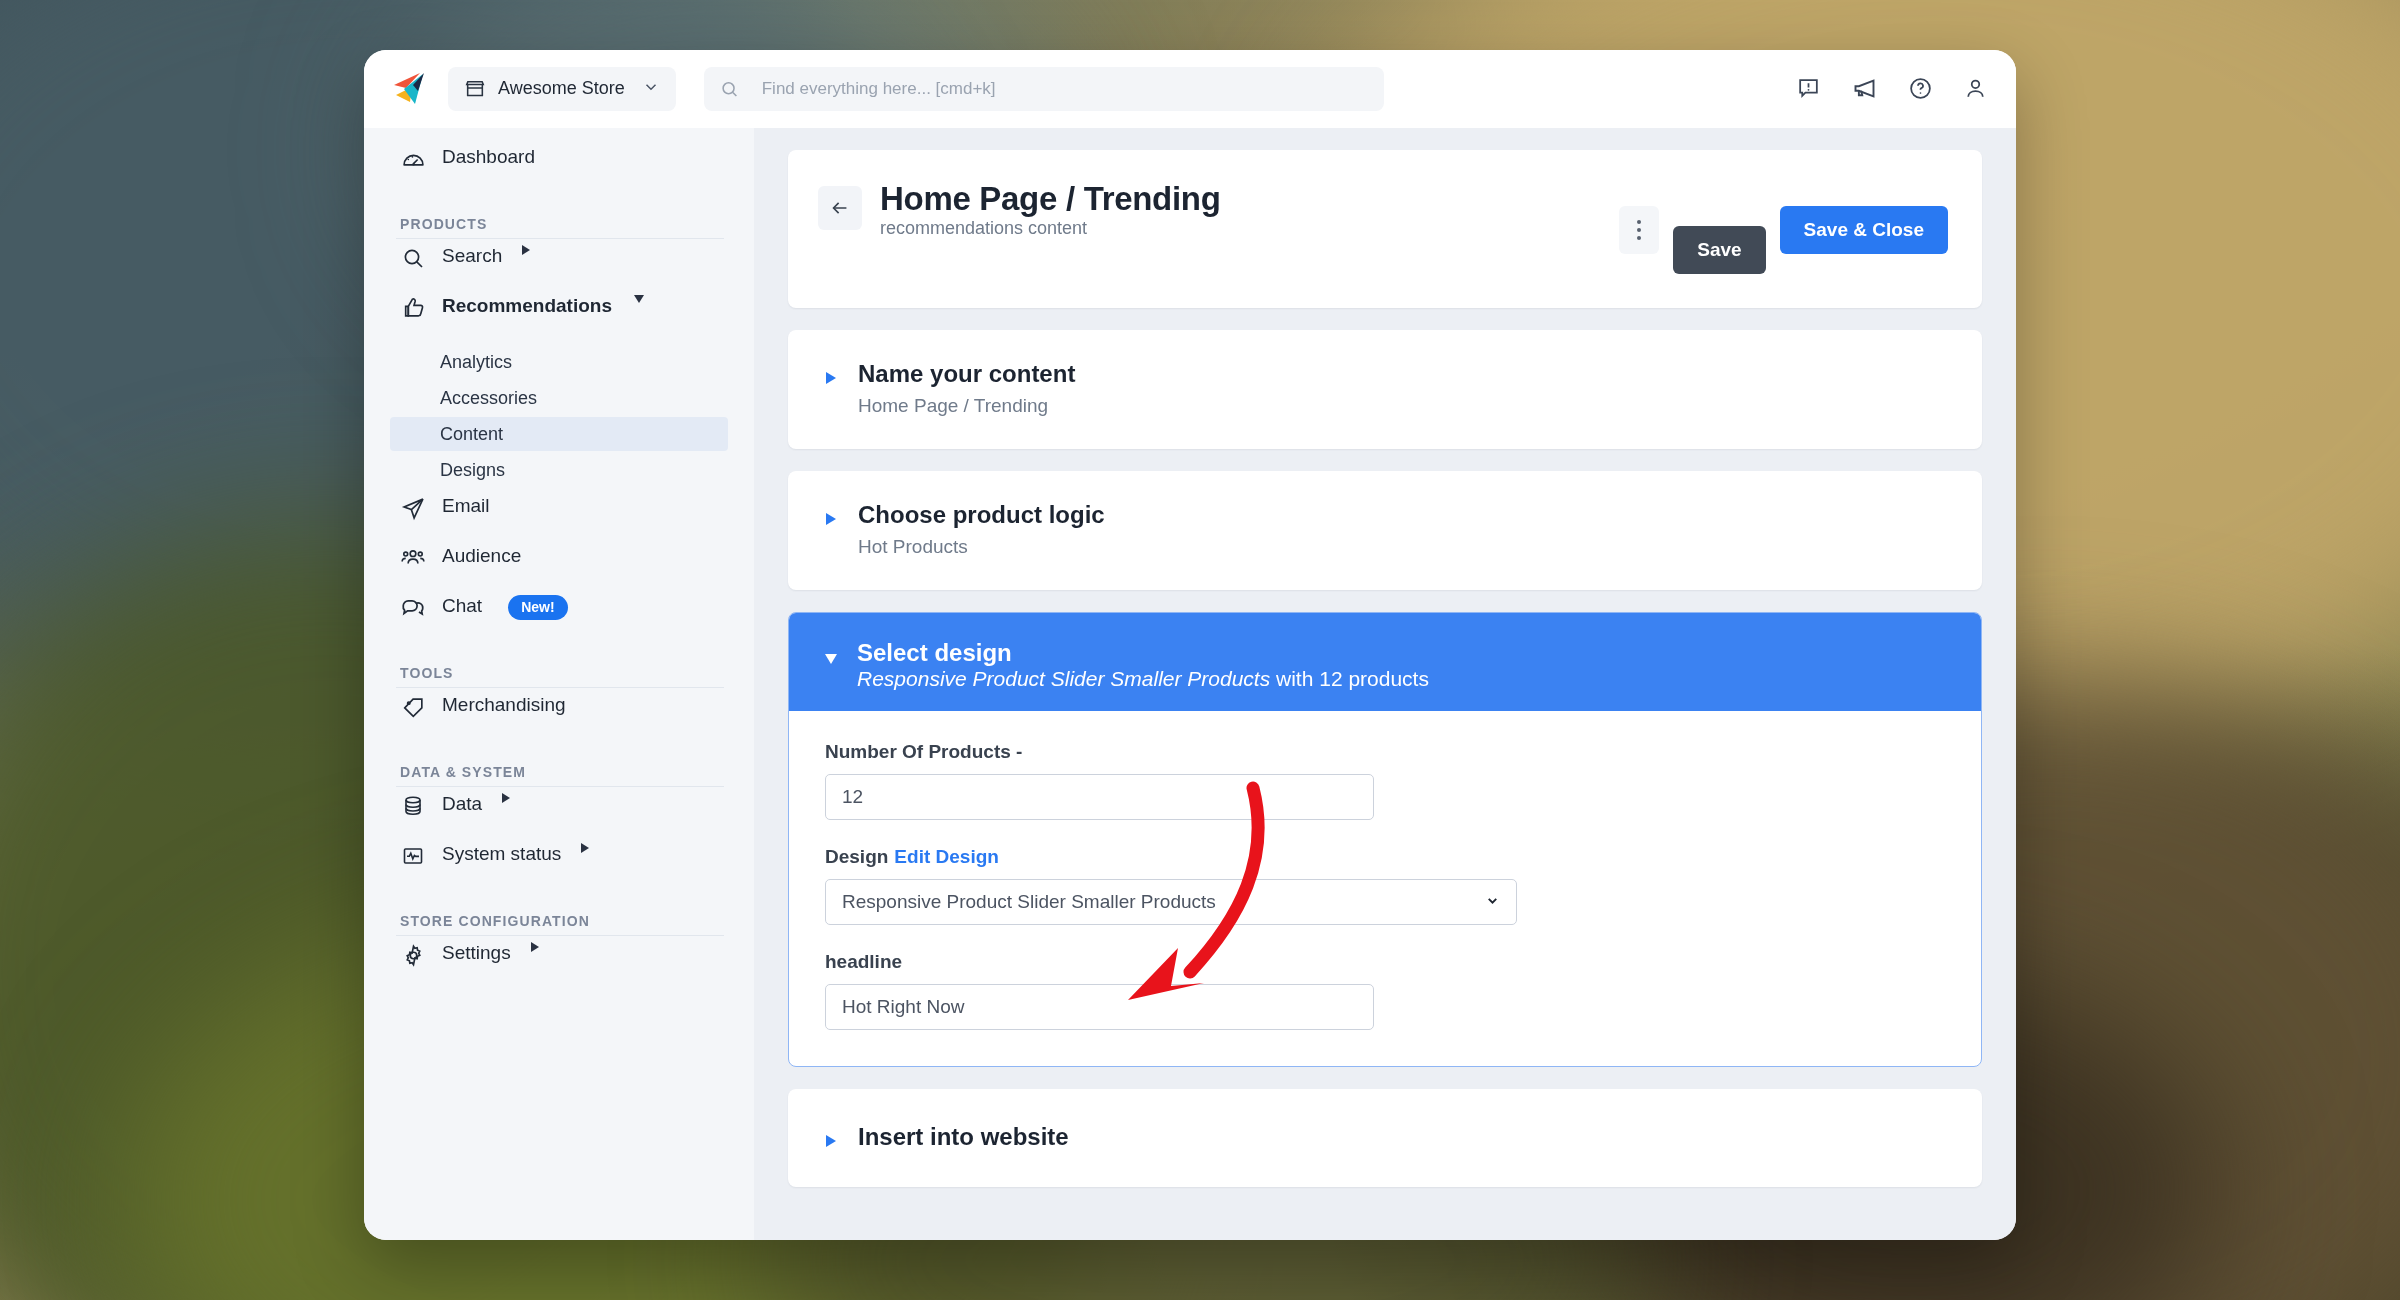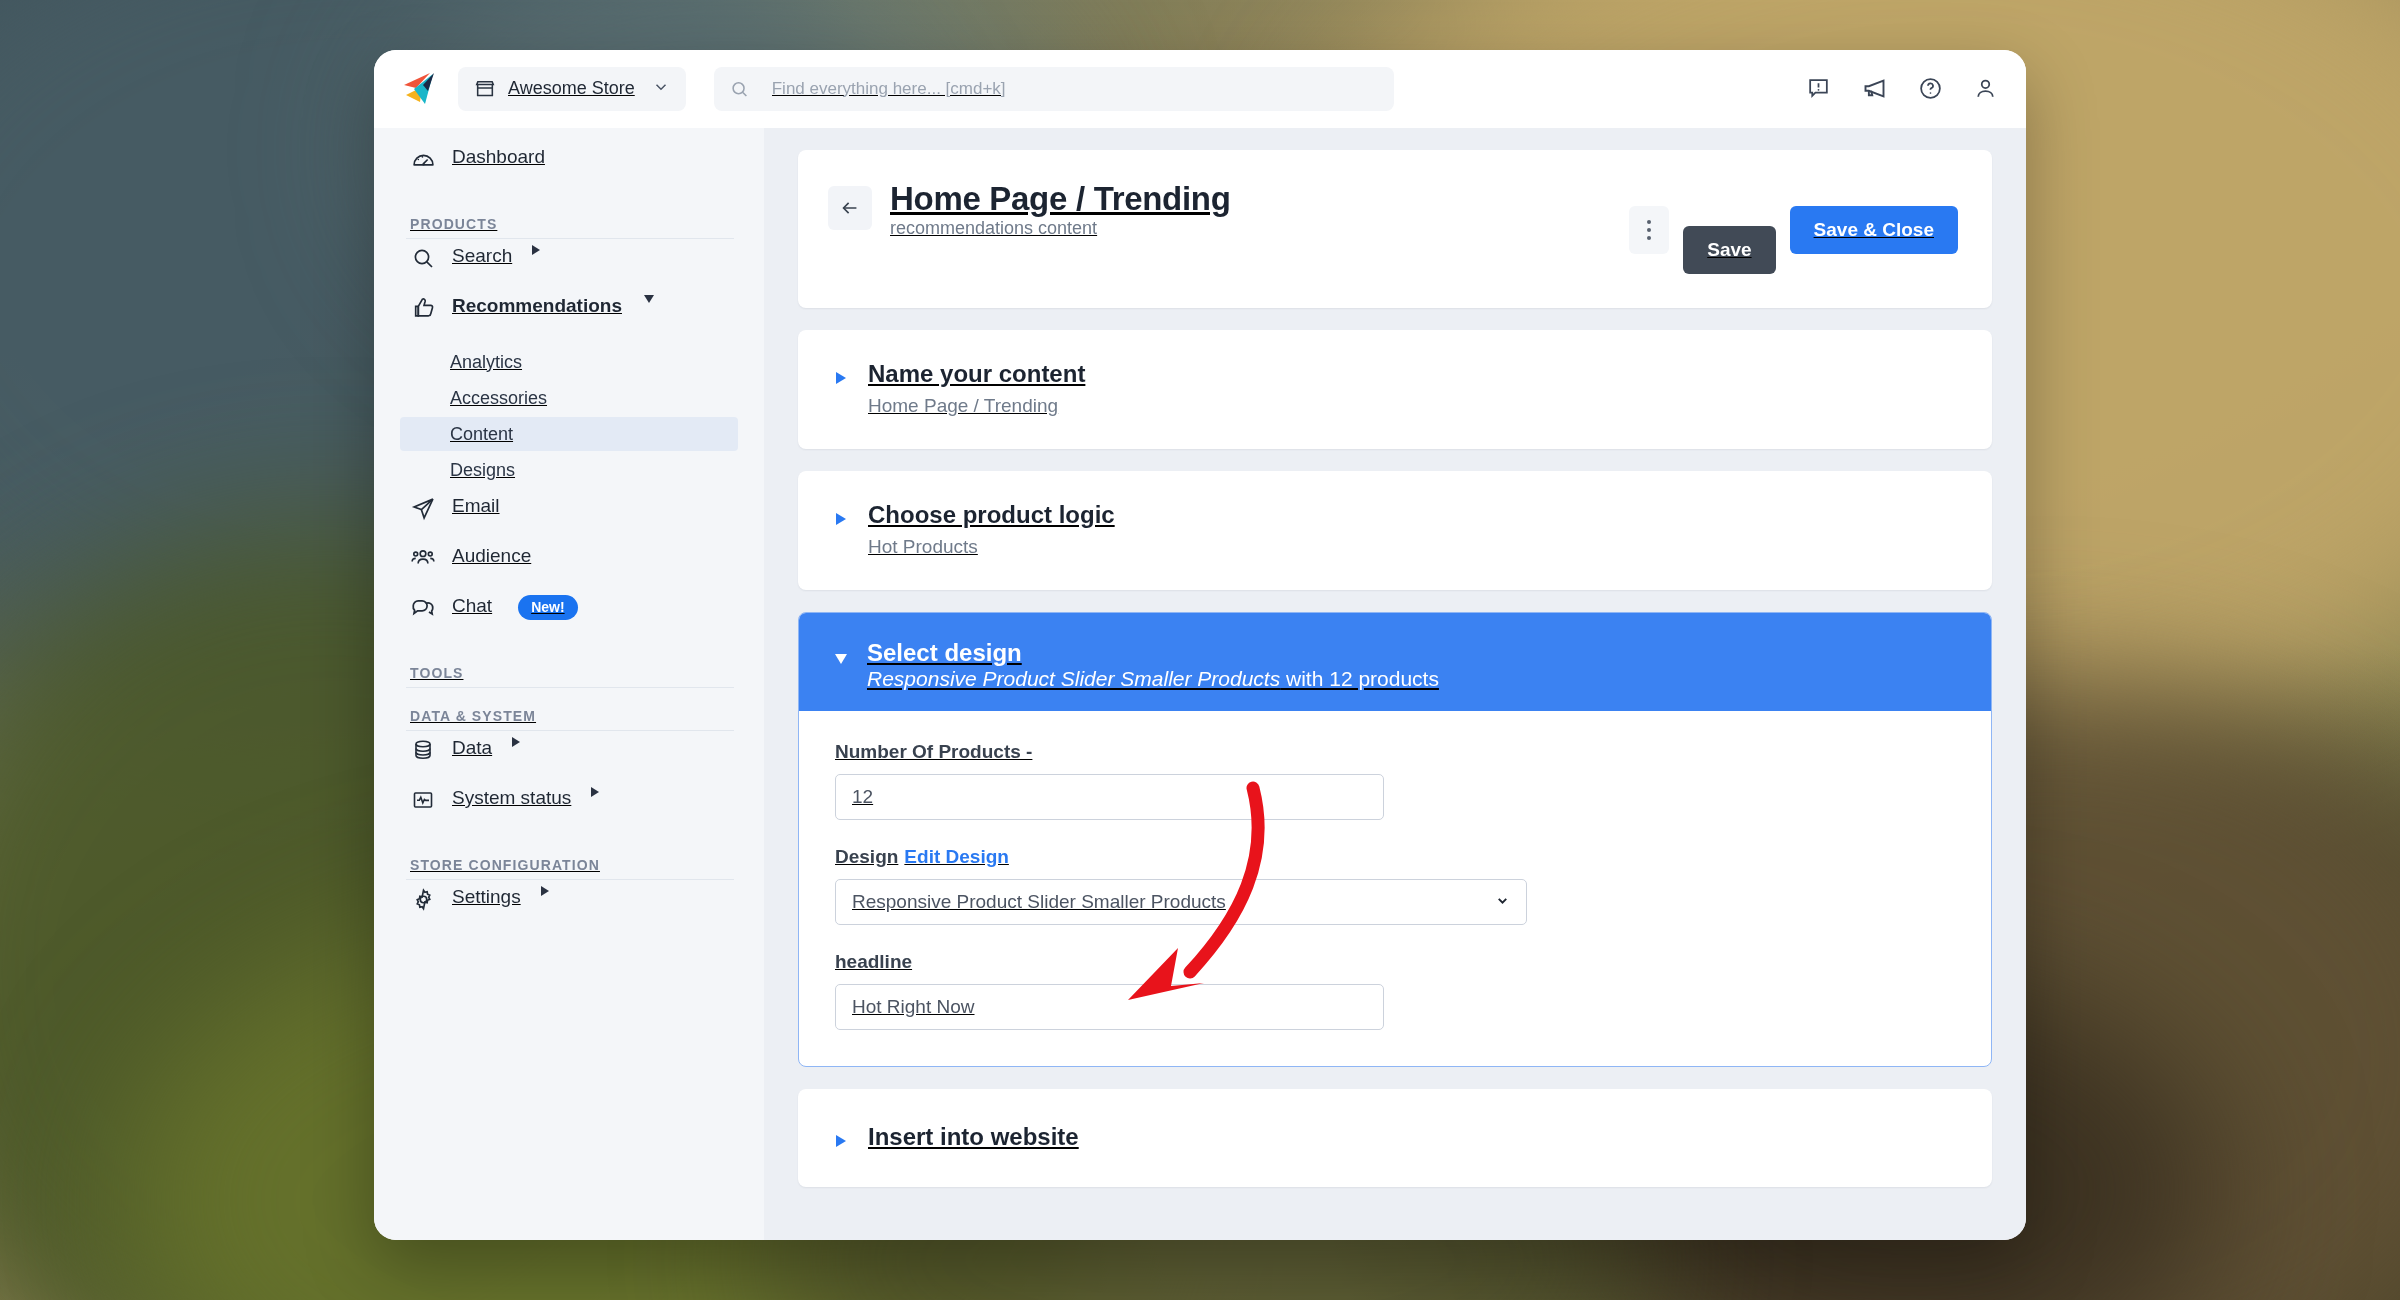--- a/index.html
+++ b/index.html
@@ -25,29 +25,28 @@
   .b3 { left: 120px; top: 900px; width: 1000px; height: 600px; background: rgba(104,116,44,0.85); }
   .b4 { right: -200px; top: -150px; width: 1300px; height: 900px; background: rgba(192,166,104,0.9); }
   .b5 { right: -120px; top: 680px; width: 950px; height: 760px; background: rgba(96,80,52,0.92); }
   .b6 { right: 180px; top: 980px; width: 620px; height: 420px; background: rgba(58,48,32,0.9); }
   .b7 { left: 760px; top: 1050px; width: 900px; height: 420px; background: rgba(72,74,38,0.7); }
   .b8 { left: 380px; top: -60px; width: 700px; height: 420px; background: rgba(104,124,126,0.55); }
 
   
   .window {
     position: absolute;
-    left: 374px; top: 50px;
+    left: 364px; top: 50px;
     width: 1652px; height: 1190px;
     background: #ffffff;
     border-radius: 22px;
     box-shadow: 0 26px 70px rgba(0,0,0,0.30);
     overflow: hidden;
     display: flex;
     flex-direction: column;
-    text-decoration: underline;
   }
 
   
   .topbar {
     height: 78px;
     background: #ffffff;
     display: flex;
     align-items: center;
     padding: 0 28px 0 26px;
     flex: 0 0 78px;
@@ -366,20 +365,29 @@
             <path d="M3 10a4.6 4.6 0 014.6-4.6h3.6A4.6 4.6 0 0115.8 10a4.6 4.6 0 01-4.6 4.6H7L3.7 17l.6-2.9A4.6 4.6 0 013 10z"></path>
             <path d="M14.5 7.8A4.4 4.4 0 0121 12a4.3 4.3 0 01-1 2.8l.5 2.7-3-1.7"></path>
           </svg>
         </span>
         <span>Chat</span>
         <span class="badge-new">New!</span>
       </div>
 
       <div class="section-label">TOOLS</div>
       <div class="divider"></div>
+      <div class="nav-item">
+        <span class="ico">
+          <svg width="25" height="25" viewBox="0 0 24 24" fill="none" stroke="#222b38" stroke-width="1.6">
+            <path d="M3.6 12.4l8-8.4H20v8.3l-8.2 8.1z"></path>
+              <circle cx="7.4" cy="7.8" r="1.1"></circle>
+          </svg>
+        </span>
+        <span>Merchandising</span>
+      </div>
 
       <div class="section-label">DATA &amp; SYSTEM</div>
       <div class="divider"></div>
       <div class="nav-item">
         <span class="ico">
           <svg width="24" height="24" viewBox="0 0 24 24" fill="none" stroke="#222b38" stroke-width="1.6">
             <ellipse cx="12" cy="6" rx="7" ry="2.8"></ellipse>
               <path d="M5 6v11.5c0 1.5 3.1 2.8 7 2.8s7-1.3 7-2.8V6"></path>
             <path d="M5 10.5c0 1.5 3.1 2.8 7 2.8s7-1.3 7-2.8"></path>
               <path d="M5 14.2c0 1.5 3.1 2.8 7 2.8s7-1.3 7-2.8"></path>

